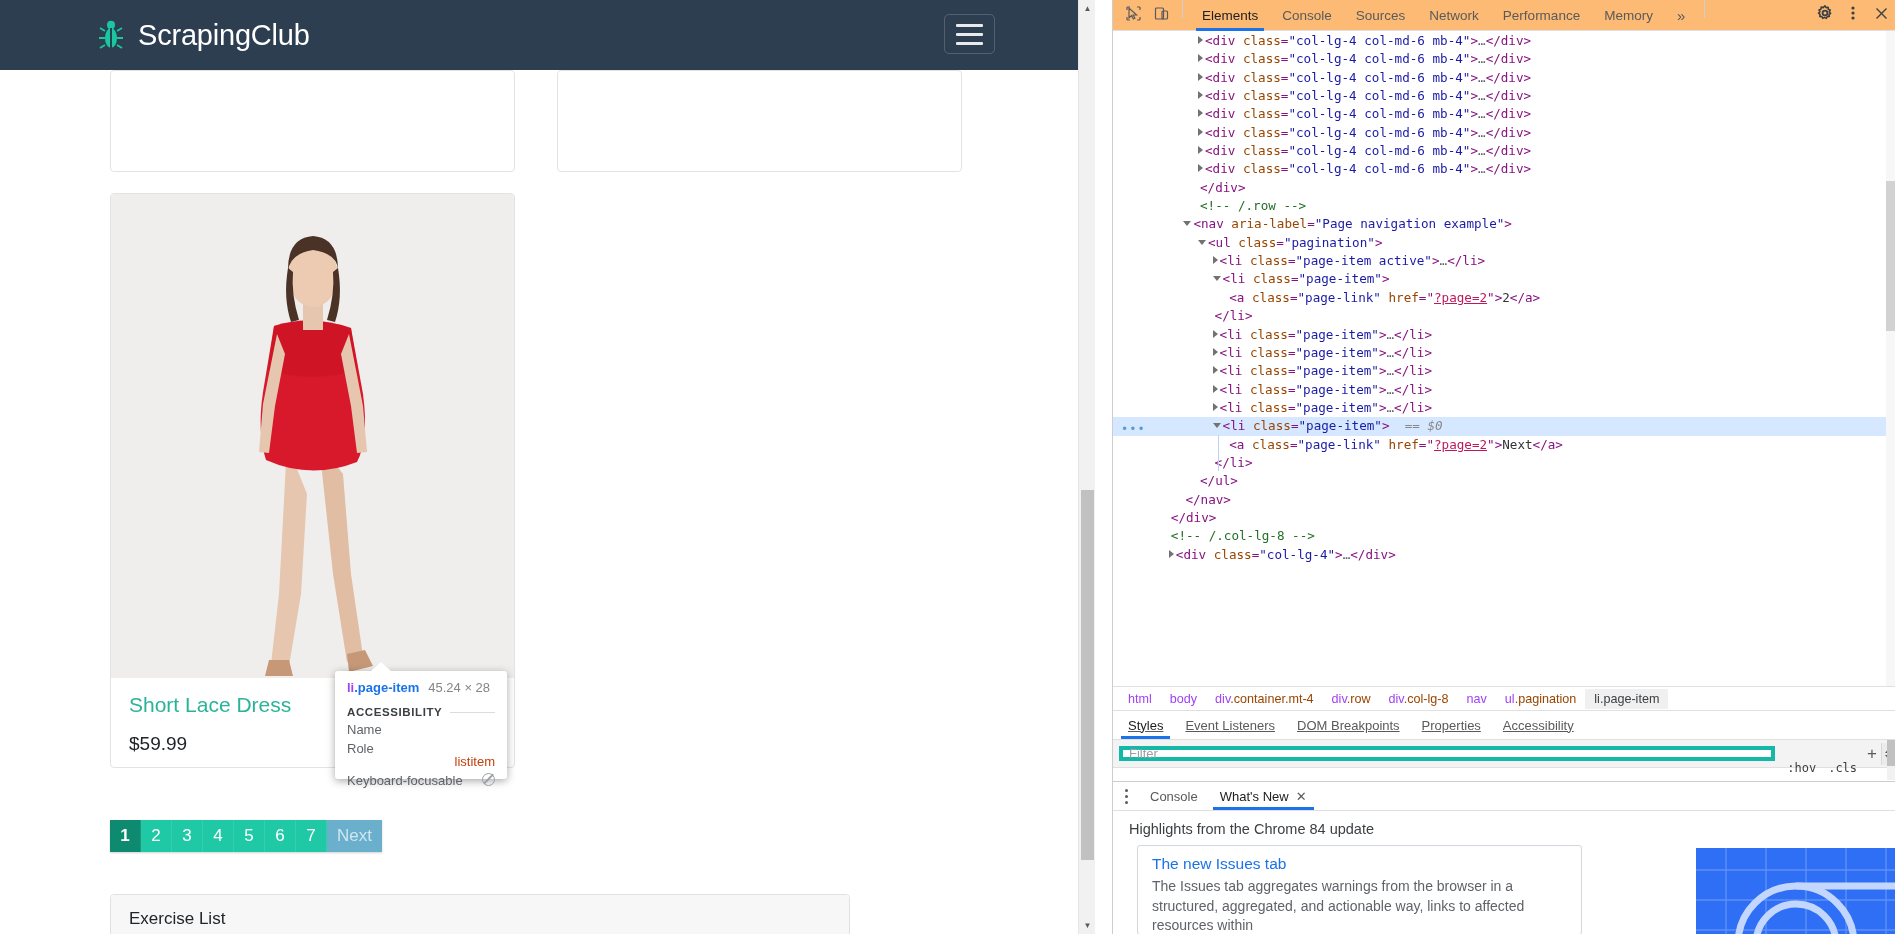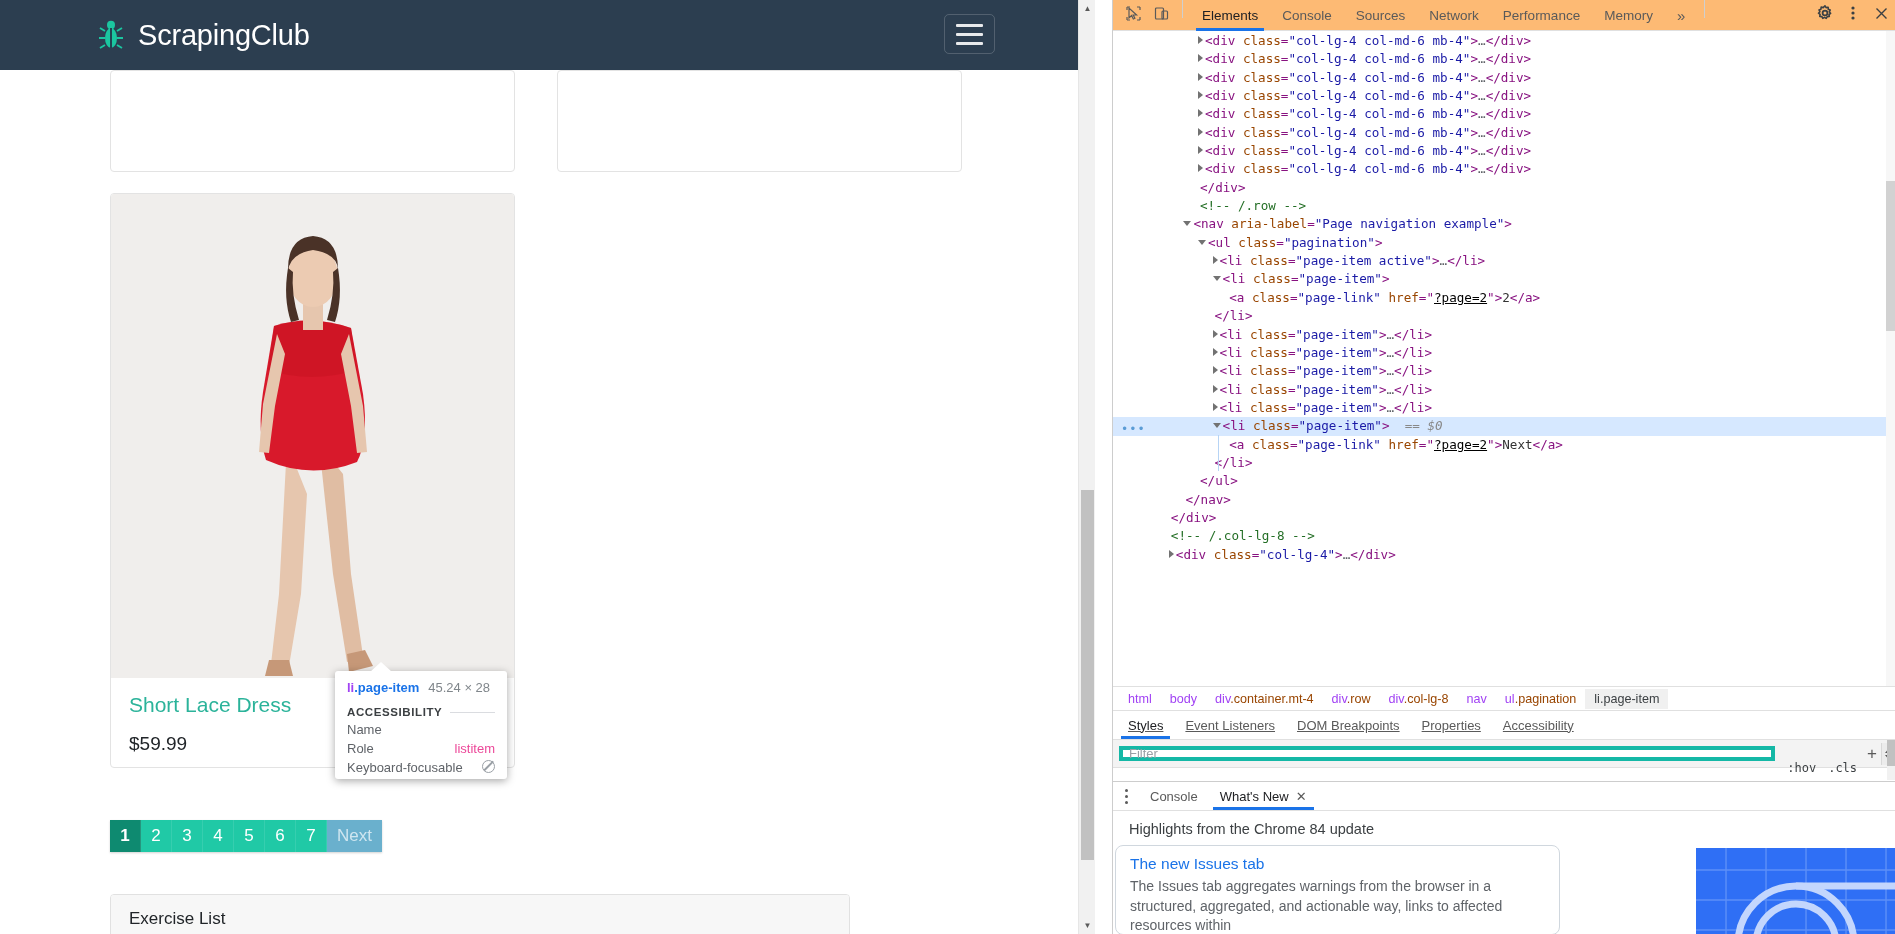--- a/index.html
+++ b/index.html
@@ -116,21 +116,21 @@
   .tip-section {
     display: flex; align-items: center; gap: 8px;
     margin-top: 11px;
     font-size: 11.5px; letter-spacing: .6px; color: #3c4043; font-weight: 700;
   }
   .tip-section .rule { flex: 1; height: 1px; background: #dadce0; }
   .tip-row {
     display: flex; justify-content: space-between;
     margin-top: 4px; font-size: 13px; color: #5f6368;
   }
-  .tip-row .val { color: #ec4899; }
+  .tip-row .val { color: #c2410c; margin-top: 13px; }
   .no-icon {
     display:inline-block; width: 13px; height: 13px;
     border: 1.6px solid #9aa0a6; border-radius: 50%; position: relative;
   }
   .no-icon::after {
     content:""; position:absolute; left:-1px; top: 4.2px;
     width: 13px; height: 1.6px; background: #9aa0a6;
     transform: rotate(-45deg);
   }
 
@@ -221,21 +221,21 @@
     border-bottom: 0;
     vertical-align: 2px;
   }
   .tri.none { border: none; width: 0; margin-right: 2px; }
   .t-br { color: #881280; }
   .t-tag { color: #881280; }
   .t-attr { color: #994500; }
   .t-val { color: #1a1aa6; }
   .t-txt { color: #333; }
   .t-com { color: #236e25; }
-  .t-link { color: #000000; text-decoration: underline; cursor:pointer; }
+  .t-link { color: #be185d; text-decoration: underline; cursor:pointer; }
   .t-dollar { color: #888; font-style: italic; }
   .ellips { color: #5f6368; }
   .dots-badge {
     position:absolute; left: 8px; top: 3px;
     color: #5b9cd6; letter-spacing: 1px; font-size: 12px;
   }
   .vline {
     position:absolute; width:1px; background:#b7d4f5;
   }
 
@@ -329,23 +329,23 @@
   .dr-tab.active::after {
     content:""; position:absolute; left:4px; right:4px; bottom:0;
     height:3px; background:#1a73e8;
   }
   .dr-close { font-size: 13px; color:#5a5a5a; }
   .whatsnew-head {
     padding: 10px 16px 8px 16px;
     font-size: 14.5px; color: #3c4043;
   }
   .wn-card {
-    position: absolute; left: 2px; top: 63px;
+    position: absolute; left: 24px; top: 63px;
     width: 445px; height: 90px;
-    border: 1px solid #d0d7de; border-radius: 8px;
+    border: 1px solid #d0d7de; border-radius: 3px;
     padding: 9px 14px; overflow: hidden; background:#fff;
   }
   .wn-title { color:#1a73e8; font-size: 15.5px; }
   .wn-desc { color:#5f6368; font-size: 14px; line-height: 1.4; margin-top: 4px; }
   .wn-thumb {
     position:absolute; left: 583px; top: 66px;
     width: 200px; height: 88px;
     background: #2f6ff5; overflow:hidden;
   }
 

